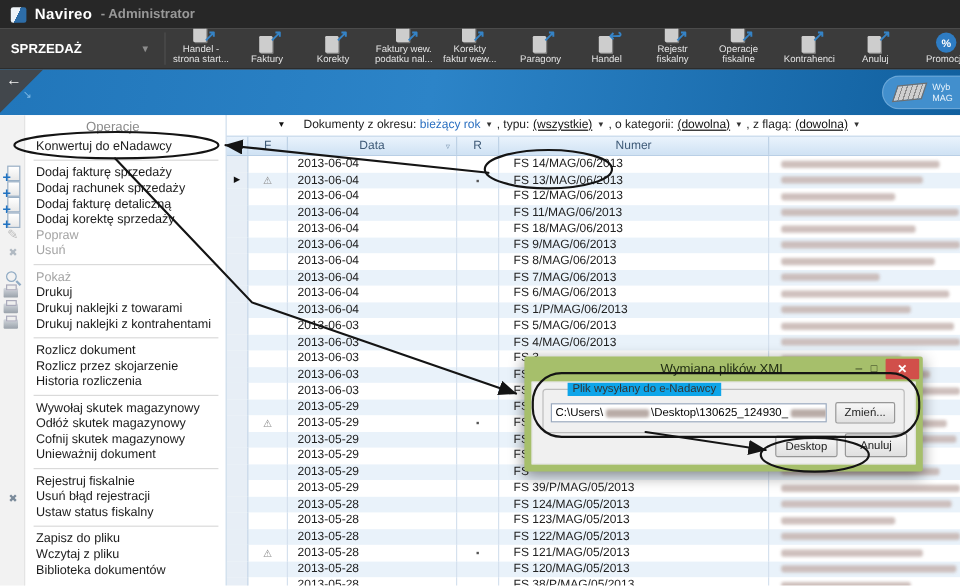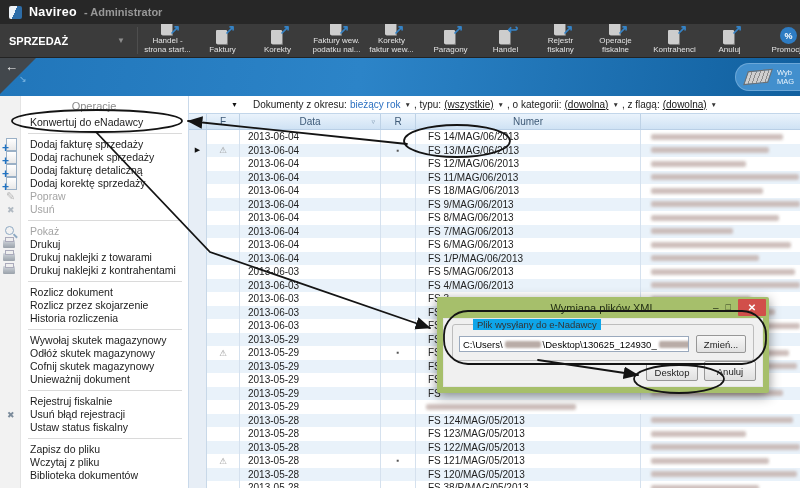--- a/index.html
+++ b/index.html
@@ -486,20 +486,21 @@
           <div class="c num">FS</div>
           <div class="c kon">
             <span class="blurbar" style="width: 132px;"></span>
           </div>
         </div>
         <div class="trow">
           <div class="c sel"></div>
           <div class="c flag"></div>
           <div class="c date">2013-05-29</div>
           <div class="c r"></div>
+          <div class="c num">FS 39/P/MAG/05/2013</div>
           <div class="c kon">
             <span class="blurbar" style="width: 150px;"></span>
           </div>
         </div>
         <div class="trow alt">
           <div class="c sel"></div>
           <div class="c flag"></div>
           <div class="c date">2013-05-28</div>
           <div class="c r"></div>
           <div class="c num">FS 124/MAG/05/2013</div>

